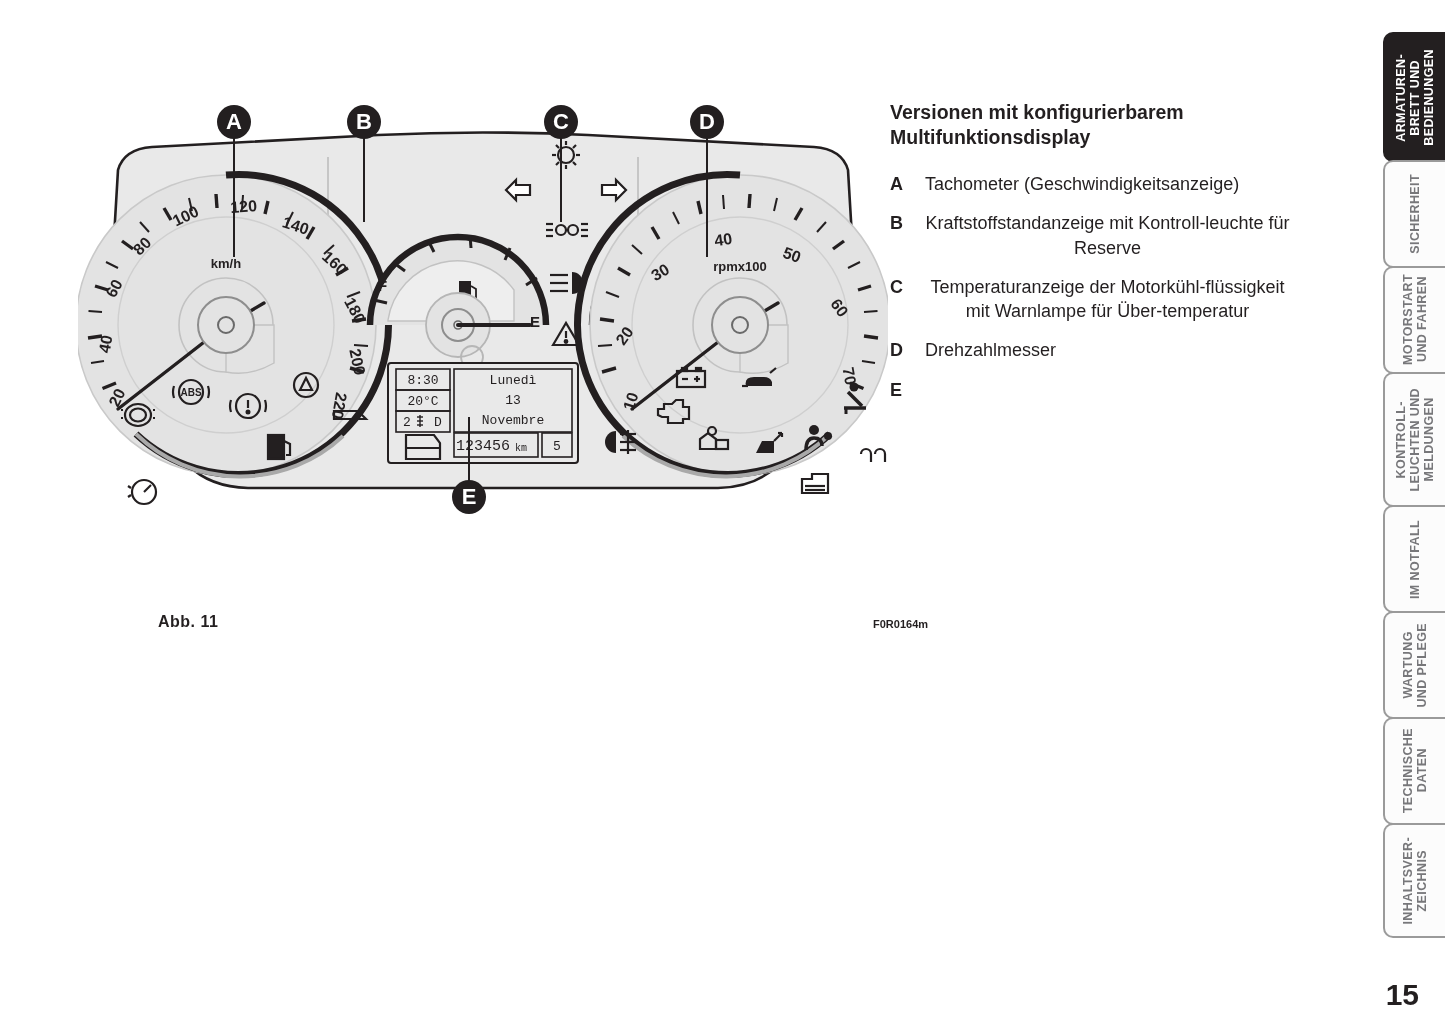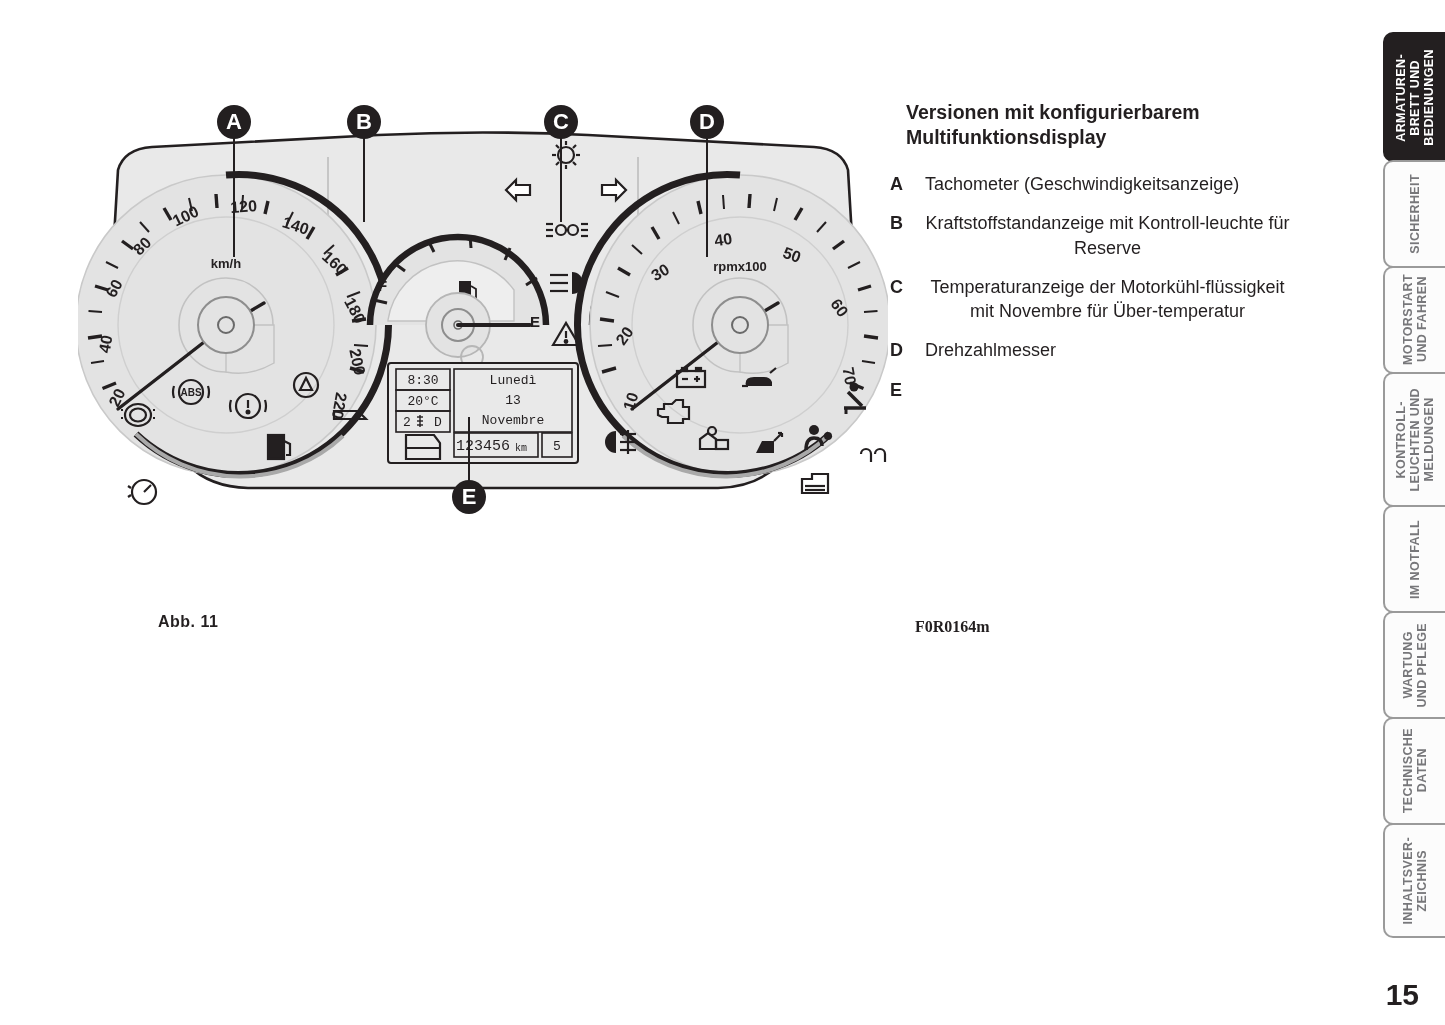--- a/index.html
+++ b/index.html
@@ -25,29 +25,29 @@
     font-family:"Liberation Sans", sans-serif;
   }
   .callout-line{position:absolute;background:#231f20;width:2px;}
 
   .fig-caption{
     position:absolute;left:80px;top:518px;
     font-family:"Liberation Sans", sans-serif;
     font-size:16px;font-weight:bold;letter-spacing:.5px;color:#231f20;
   }
   .fig-code{
-    position:absolute;left:837px;top:523px;
-    font-size:16px;font-weight:bold;color:#231f20;
-    font-family:Liberation Serif, serif;
+    position:absolute;left:795px;top:523px;
+    font-size:11px;font-weight:bold;color:#231f20;
+    font-family:Liberation Sans, sans-serif;
   }
 
   
   .text-col{position:absolute;left:890px;top:100px;width:400px;}
   .text-col h2{
-    margin:0 0 22px 16px;font-size:19.5px;line-height:1.28;
+    margin:0 0 22px 0;font-size:19.5px;line-height:1.28;
     font-weight:bold;color:#231f20;font-family:"Liberation Sans", sans-serif;
   }
   .legend-row{display:flex;margin-bottom:15px;}
   .legend-key{
     width:35px;flex:0 0 35px;font-weight:bold;font-size:18px;color:#231f20;
     font-family:"Liberation Sans", sans-serif;line-height:1.35;
   }
   .legend-val{
     font-size:18px;line-height:1.35;color:#231f20;
     font-family:"Liberation Sans", sans-serif;
@@ -484,21 +484,21 @@
     <div class="legend-row">
       <div class="legend-key">A</div>
       <div class="legend-val">Tachometer (Geschwindigkeitsanzeige)</div>
     </div>
     <div class="legend-row">
       <div class="legend-key">B</div>
       <div class="legend-val">Kraftstoffstandanzeige mit Kontroll-leuchte für Reserve</div>
     </div>
     <div class="legend-row">
       <div class="legend-key">C</div>
-      <div class="legend-val">Temperaturanzeige der Motorkühl-flüssigkeit mit Novembre für Über-temperatur</div>
+      <div class="legend-val">Temperaturanzeige der Motorkühl-flüssigkeit mit Warnlampe für Über-temperatur</div>
     </div>
     <div class="legend-row">
       <div class="legend-key">D</div>
       <div class="legend-val">Drehzahlmesser</div>
     </div>
     <div class="legend-row">
       <div class="legend-key">E</div>
     </div>
   </div>
 

